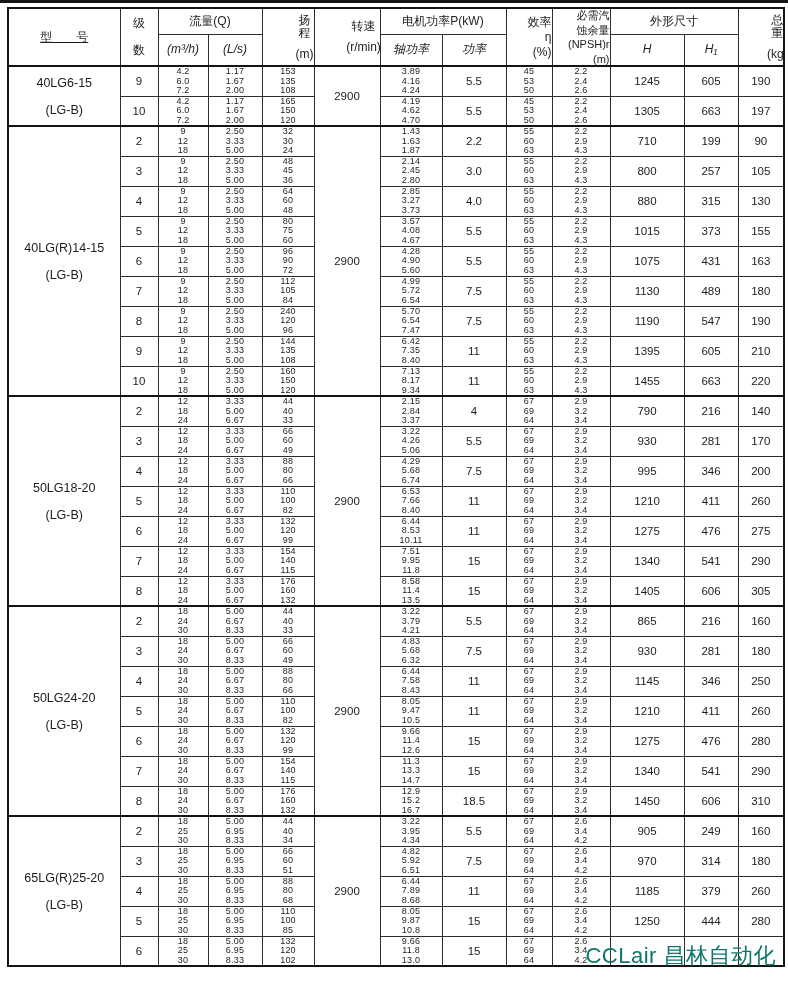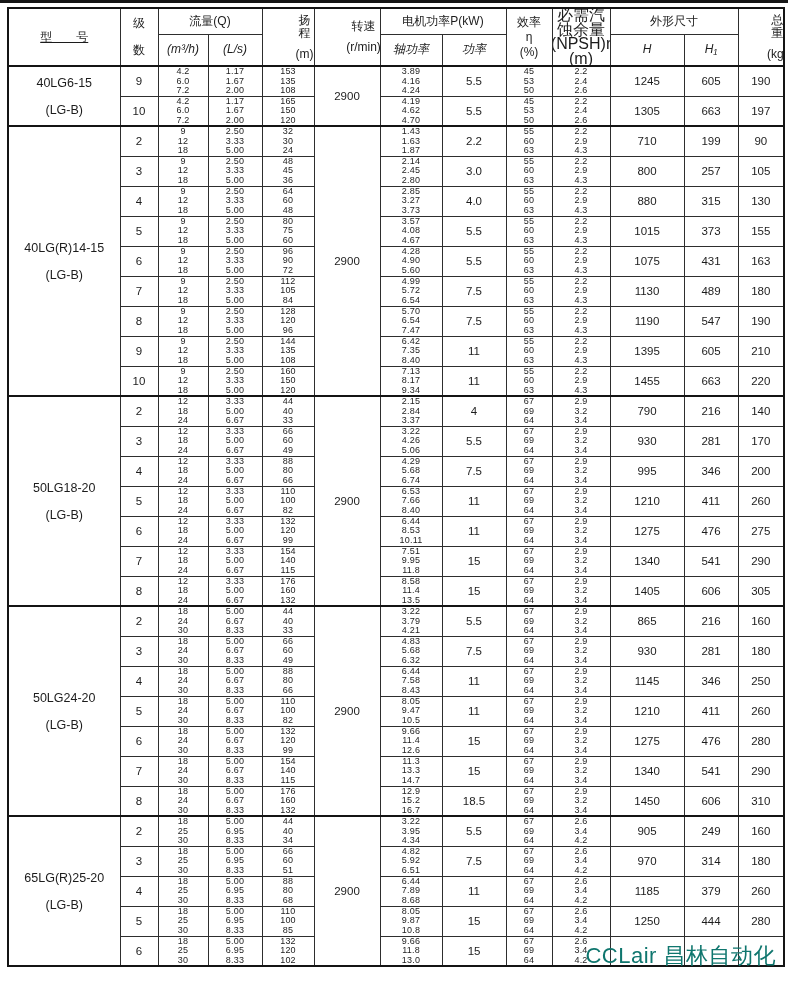--- a/index.html
+++ b/index.html
@@ -19,22 +19,22 @@
     text-align:center; vertical-align:middle; font-weight:normal;
     overflow:hidden;
   }
   thead tr.h1 { height:26px; }
   thead tr.h2 { height:32px;font-style:italic; }
   thead th { font-size:12px; line-height:13px; }
   .ws-pre { white-space:pre;text-decoration:underline; }
   .hdr-stack { display:flex; flex-direction:column; align-items:center; justify-content:center; }
   .hdr-stack.gap-lg { gap:14px; }
   .hdr-stack.gap-md { gap:8px;padding-left:33px; }
-  .hdr-stack.gap-sm { gap:2px; }
-  .hdr-small { font-size:16px; line-height:12.5px; }
+  .hdr-stack.gap-sm { gap:2px;align-items:flex-end; }
+  .hdr-small { font-size:11px; line-height:12.5px; }
   tbody tr { height:30px; }
   tbody td.single { font-size:11.5px; }
   .stack { font-size:9px; line-height:9.5px; letter-spacing:0.2px; }
   td.model-cell { font-size:12.5px; }
   td.model-cell .model-name { margin-bottom:13px; }
   tr.group-start td { border-top:2px solid #141414; }
   .speed-cell { font-size:12px; }
   .watermark {
     position:absolute; right:12px; bottom:13px;
     font-size:22px; font-weight:500; color:#0f766e;
@@ -534,21 +534,21 @@
             </td>
             <td>
               <div class="stack">
                 <div>2.50</div>
                 <div>3.33</div>
                 <div>5.00</div>
               </div>
             </td>
             <td>
               <div class="stack">
-                <div>128</div>
+                <div>240</div>
                 <div>120</div>
                 <div>96</div>
               </div>
             </td>
             <td>
               <div class="stack">
                 <div>5.70</div>
                 <div>6.54</div>
                 <div>7.47</div>
               </div>

